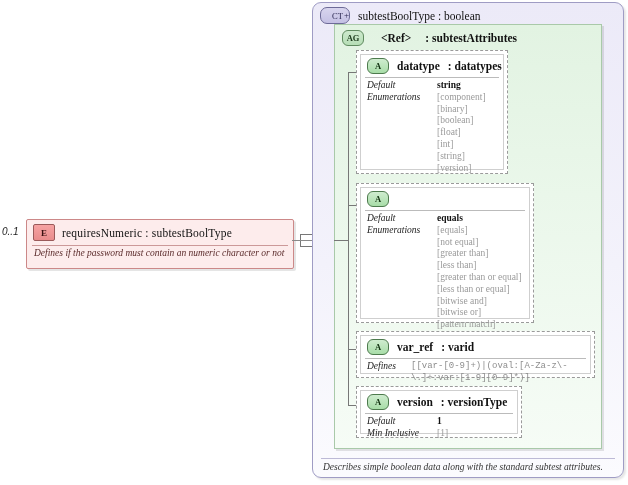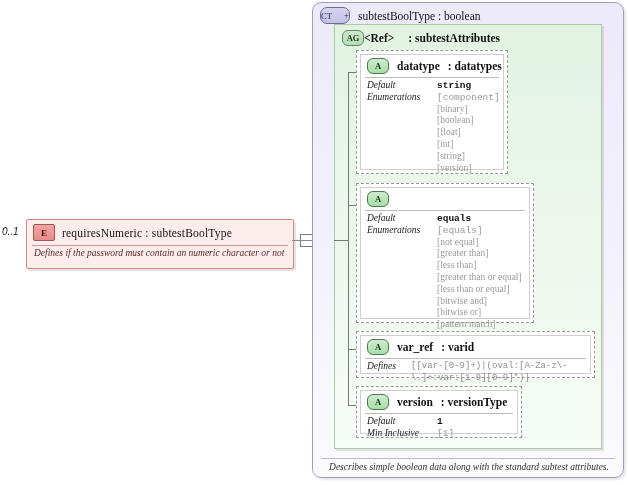--- a/index.html
+++ b/index.html
@@ -34,41 +34,41 @@
   #conn-toggle .minus{position:absolute;left:2px;top:5px;width:7px;height:1px;background:#333;}
 
   
   #ct-box{left:312px;top:2px;width:312px;height:476px;
       background:linear-gradient(180deg,#eceaf8 0%,#f3f2fb 55%,#fbfbfe 100%);
       border:1px solid #9f9cc4;border-radius:9px;box-sizing:border-box;
       box-shadow:2px 2px 2px rgba(0,0,0,0.10);}
   #ct-header{position:absolute;left:7px;top:4px;display:flex;align-items:center;gap:8px;}
   .ct-badge{width:28px;height:15px;border-radius:7px;border:1px solid #6d6a97;
       background:linear-gradient(#d8d5ee,#c4c0e4);display:flex;align-items:center;
-      justify-content:space-between;gap:1px;font-size:8.5px;font-weight:normal;color:#2a2750;
+      justify-content:flex-end;gap:1px;font-size:8.5px;font-weight:normal;color:#2a2750;
       font-family:"Liberation Serif",serif;}
   .ct-badge .plus{font-size:9px;line-height:1;}
   #ct-title{font-size:11.5px;font-weight:normal;color:#111;
       font-family:"Liberation Serif","DejaVu Serif",serif;}
   #ct-footline{position:absolute;left:8px;right:8px;top:455px;height:1px;background:#bdbad6;}
   #ct-footer{position:absolute;left:10px;top:459px;right:8px;font-size:9.5px;
-      font-style:italic;color:#333;font-family:"Liberation Serif",serif;text-align:center;}
+      font-style:italic;color:#333;font-family:"Liberation Serif",serif;}
 
   
   #ag-box{left:334px;top:24px;width:268px;height:425px;
       background:linear-gradient(180deg,#e2f3e2 0%,#eaf7ea 40%,#f6fcf6 100%);
       border:1px solid #a9c9a9;box-sizing:border-box;
       box-shadow:2px 2px 0 rgba(0,0,0,0.10);}
   #ag-header{position:absolute;left:7px;top:5px;display:flex;align-items:center;gap:0;}
   .ag-badge{width:20px;height:14px;border-radius:6px;border:1px solid #5f8a5f;
       background:linear-gradient(#cde9cd,#b6deb6);display:flex;align-items:center;
       justify-content:center;font-size:8.5px;font-weight:bold;color:#1d3a1d;
       font-family:"Liberation Serif",serif;}
   #ag-title{font-size:11.5px;font-weight:bold;color:#111;
-      font-family:"Liberation Serif","DejaVu Serif",serif;}
+      font-family:"Liberation Serif","DejaVu Serif",serif;margin-left:17px;}
   #ag-title .gap{display:inline-block;width:14px;}
 
   
   .tree-v{background:#777;width:1px;}
   .tree-h{background:#777;height:1px;}
 
   
   .attr-box{position:absolute;background:#fff;border:1px dashed #9a9a9a;
       box-sizing:border-box;}
   .attr-inner{position:absolute;left:3px;top:3px;right:3px;bottom:3px;
@@ -80,21 +80,21 @@
       justify-content:center;font-size:8.5px;font-weight:bold;color:#10300f;
       font-family:"Liberation Serif",serif;}
   .attr-title{font-size:11.5px;font-weight:bold;color:#111;
       font-family:"Liberation Serif","DejaVu Serif",serif;}
   .attr-title .gap{display:inline-block;width:8px;}
   .attr-divider{position:absolute;left:4px;right:4px;top:22px;height:1px;background:#bbb;}
   .facets{position:absolute;left:6px;top:25px;right:4px;font-size:9.5px;
       font-family:"Liberation Serif","DejaVu Serif",serif;}
   .facet-row{display:flex;line-height:11.8px;}
   .facet-label{font-style:italic;color:#222;width:70px;flex:none;}
-  .facet-value{color:#111;font-weight:bold;font-family:Liberation Mono, monospace;}
+  .facet-value{color:#111;font-weight:bold;}
   .facet-value.enum{font-weight:normal;color:#9a9a9a;}
   .facet-value.mono{font-weight:normal;color:#8e8e8e;font-size:9px;
       font-family:"Liberation Mono","DejaVu Sans Mono",monospace;}
   .facet-value.dim{font-weight:normal;color:#9a9a9a;}
   .enum-list{margin-left:70px;}
   .enum-item{color:#9a9a9a;line-height:11.8px;font-size:9.5px;}
 </style>
 </head>
 <body>
 

